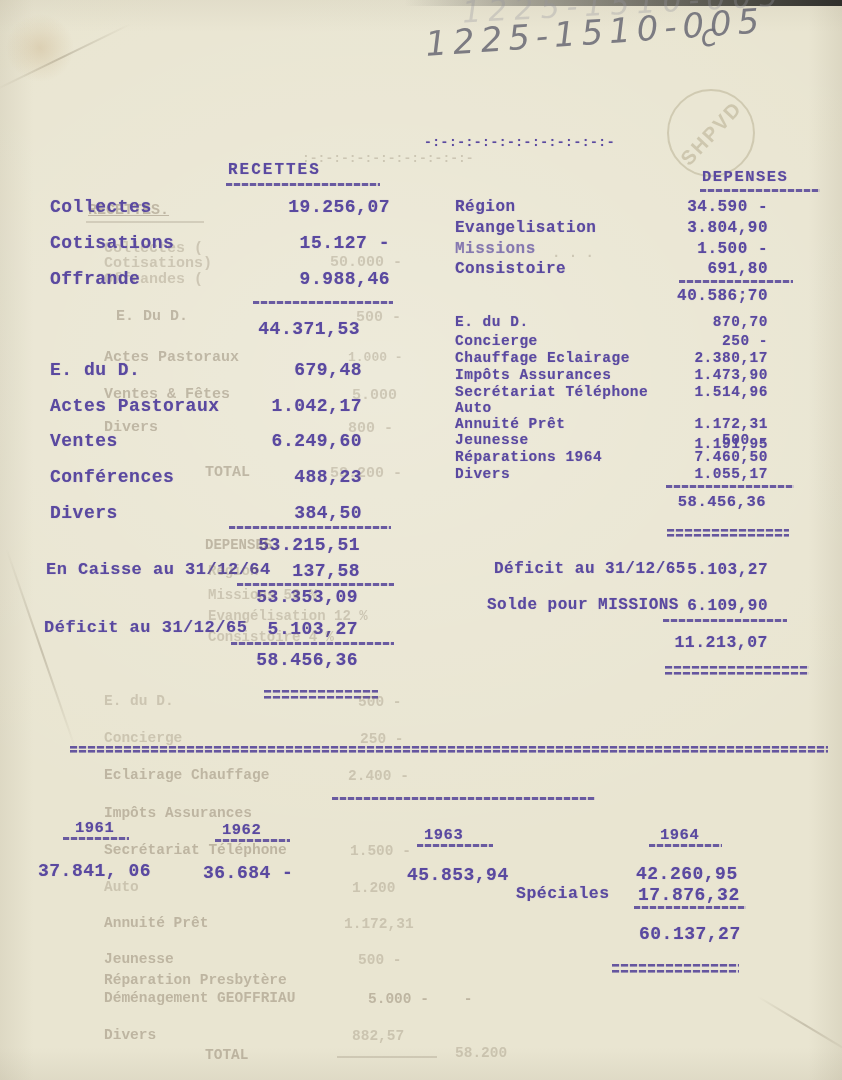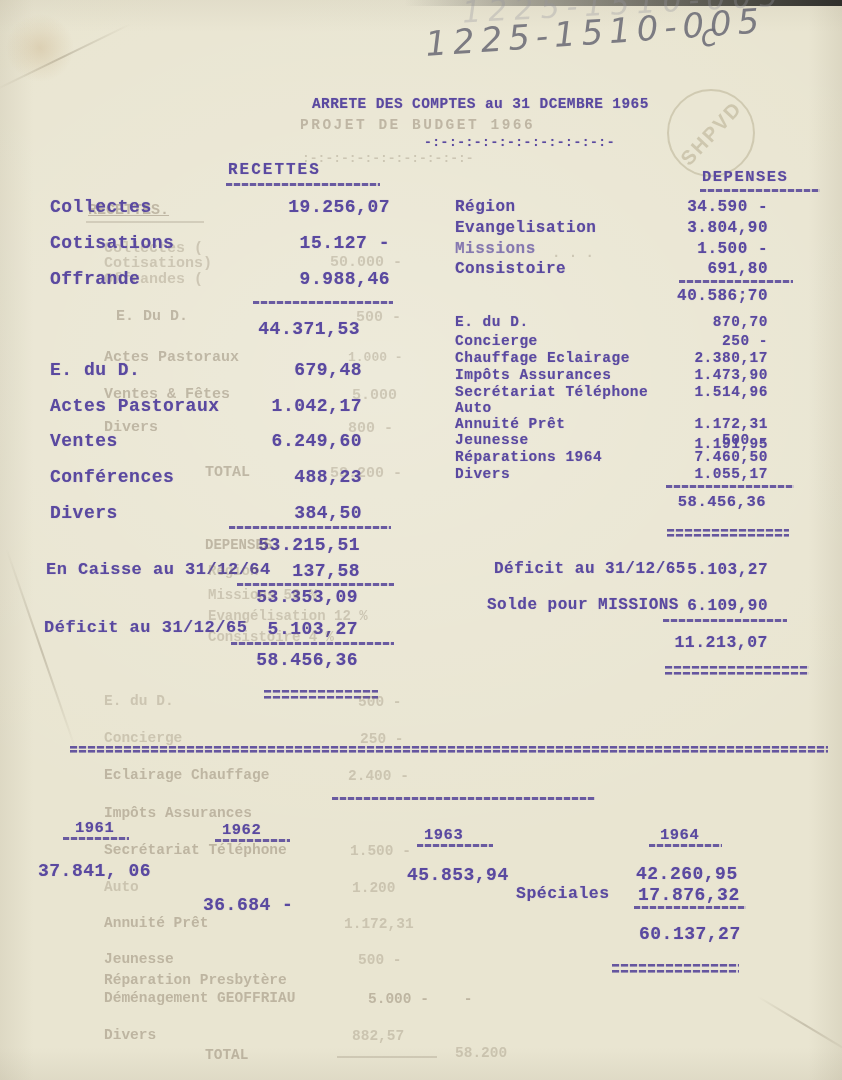--- a/index.html
+++ b/index.html
@@ -44,22 +44,20 @@
   <div class="crease" style="left:750px;top:1024px;width:110px;transform:rotate(31deg);"></div>
 
   <div class="hw" style="left:462px;top:-14px;font-size:30px;letter-spacing:7px;transform:rotate(-3deg);color:rgba(150,150,160,.32);">1225-1510-005</div>
   <div class="hw" style="left:425px;top:12px;font-size:34px;letter-spacing:6px;transform:rotate(-4deg);">1225-1510-005</div>
   <div class="hw" style="left:700px;top:18px;font-size:30px;transform:rotate(-10deg);">c</div>
 
   <div class="stamp">
     <span>SHPVD</span>
   </div>
 
-  <div class="t" style="left:312px;top:96px;font-size:14.5px;letter-spacing:.4px;">ARRETE DES COMPTES au 31 DCEMBRE 1965</div>
-  <div class="g" style="left:300px;top:117px;font-size:14.5px;letter-spacing:2.5px;">PROJET DE BUDGET 1966</div>
   <div class="t" style="left:424px;top:135px;font-size:13px;">-:-:-:-:-:-:-:-:-:-:-:-</div>
   <div class="g2" style="left:302px;top:151px;font-size:13px;">:-:-:-:-:-:-:-:-:-:-:-</div>
 
   <div class="t" style="left:228px;top:161px;font-size:16px;letter-spacing:2px;">RECETTES</div>
   <div class="uln" style="left:226px;top:183px;width:154px;"></div>
   <div class="t" style="left:702px;top:168px;font-size:15.5px;letter-spacing:1.5px;">DEPENSES</div>
   <div class="uln" style="left:700px;top:189px;width:120px;"></div>
 
   <div class="g" style="left:88px;top:202px;font-size:15px;text-decoration:underline;">RECETTES.</div>
   <div class="gln" style="left:86px;top:221px;width:118px;"></div>
@@ -167,21 +165,21 @@
   <div class="t" style="left:75px;top:819px;font-size:15.5px;">1961</div>
   <div class="uln" style="left:63px;top:837px;width:66px;"></div>
   <div class="t" style="left:222px;top:821px;font-size:15.5px;">1962</div>
   <div class="uln" style="left:215px;top:839px;width:75px;"></div>
   <div class="t" style="left:424px;top:826px;font-size:15.5px;">1963</div>
   <div class="uln" style="left:417px;top:844px;width:76px;"></div>
   <div class="t" style="left:660px;top:826px;font-size:15.5px;">1964</div>
   <div class="uln" style="left:649px;top:844px;width:73px;"></div>
 
   <div class="t" style="left:38px;top:861px;font-size:18px;">37.841, 06</div>
-  <div class="t" style="left:203px;top:863px;font-size:18px;margin-top:32px;">36.684 -</div>
+  <div class="t" style="left:203px;top:863px;font-size:18px;">36.684 -</div>
   <div class="t" style="left:407px;top:865px;font-size:18px;">45.853,94</div>
   <div class="t" style="left:636px;top:864px;font-size:18px;">42.260,95</div>
 
   <div class="t" style="left:516px;top:884px;font-size:16.5px;">Spéciales</div>
   <div class="t" style="left:638px;top:885px;font-size:18px;">17.876,32</div>
   <div class="uln" style="left:634px;top:906px;width:112px;"></div>
   <div class="t" style="left:639px;top:924px;font-size:18px;">60.137,27</div>
   <div class="eq" style="left:612px;top:964px;width:127px;height:9px;"></div>
 
   <div class="g2" style="left:104px;top:693px;font-size:14.5px;">E. du D.</div>

